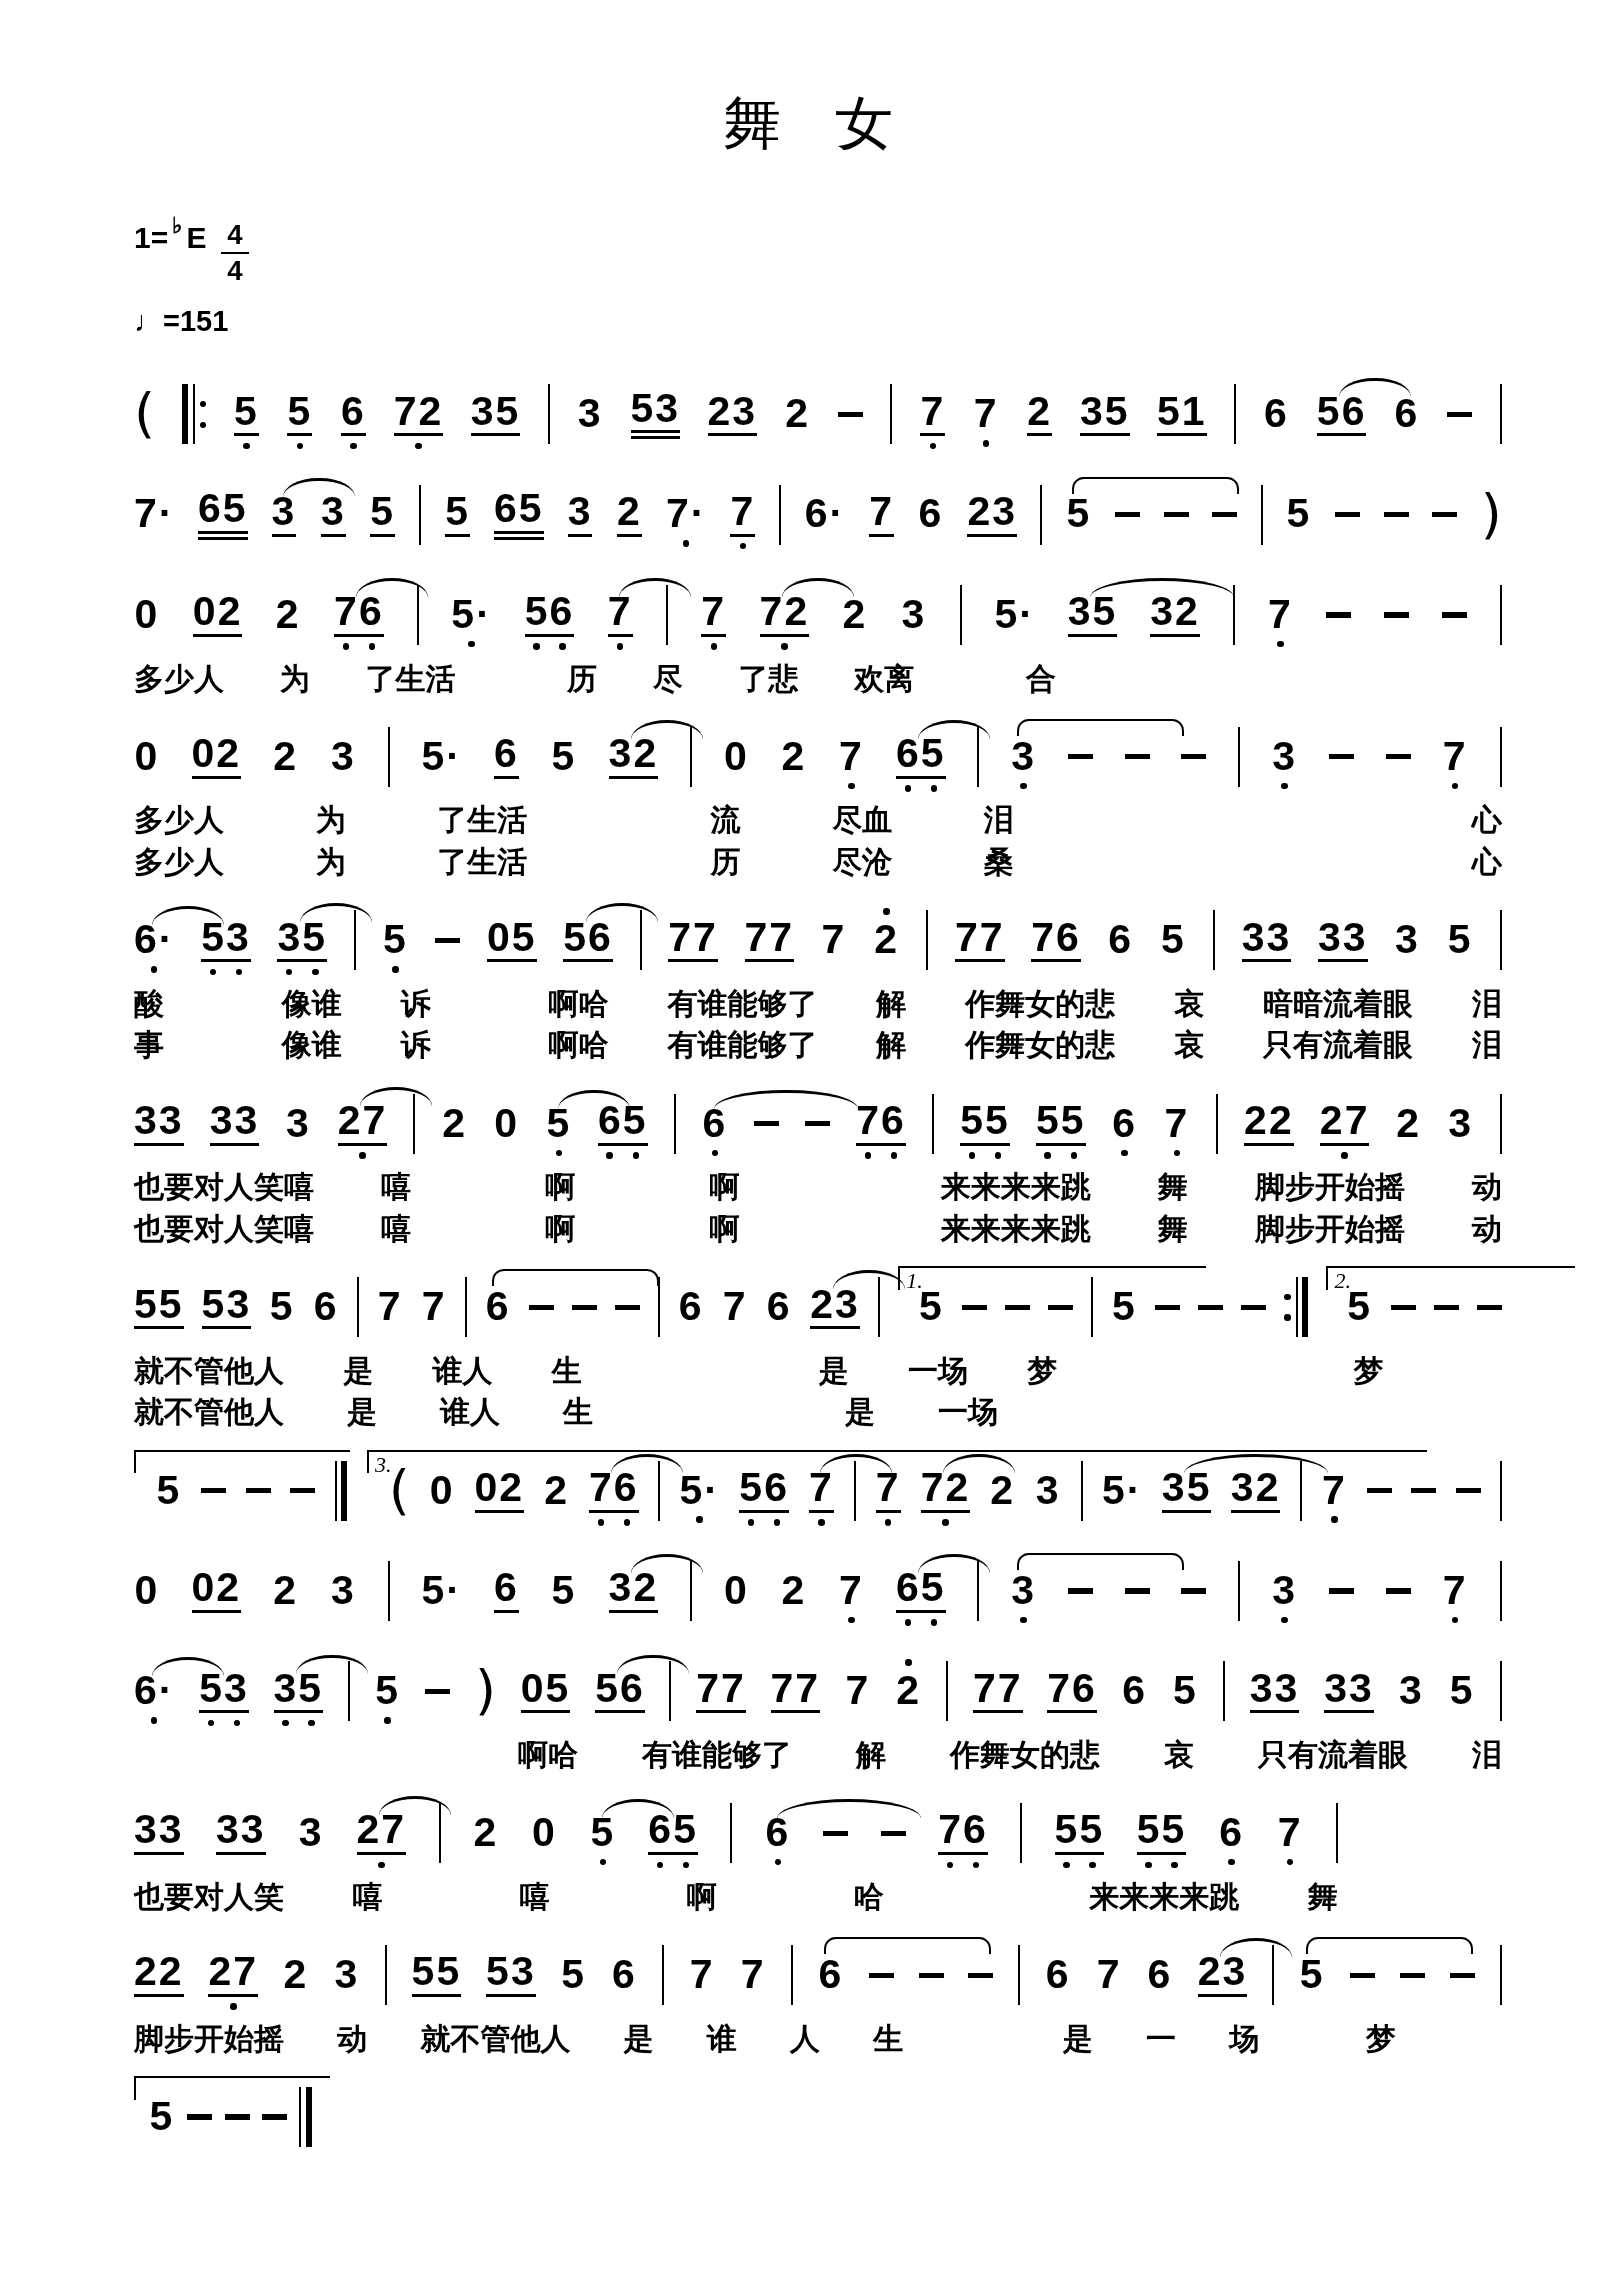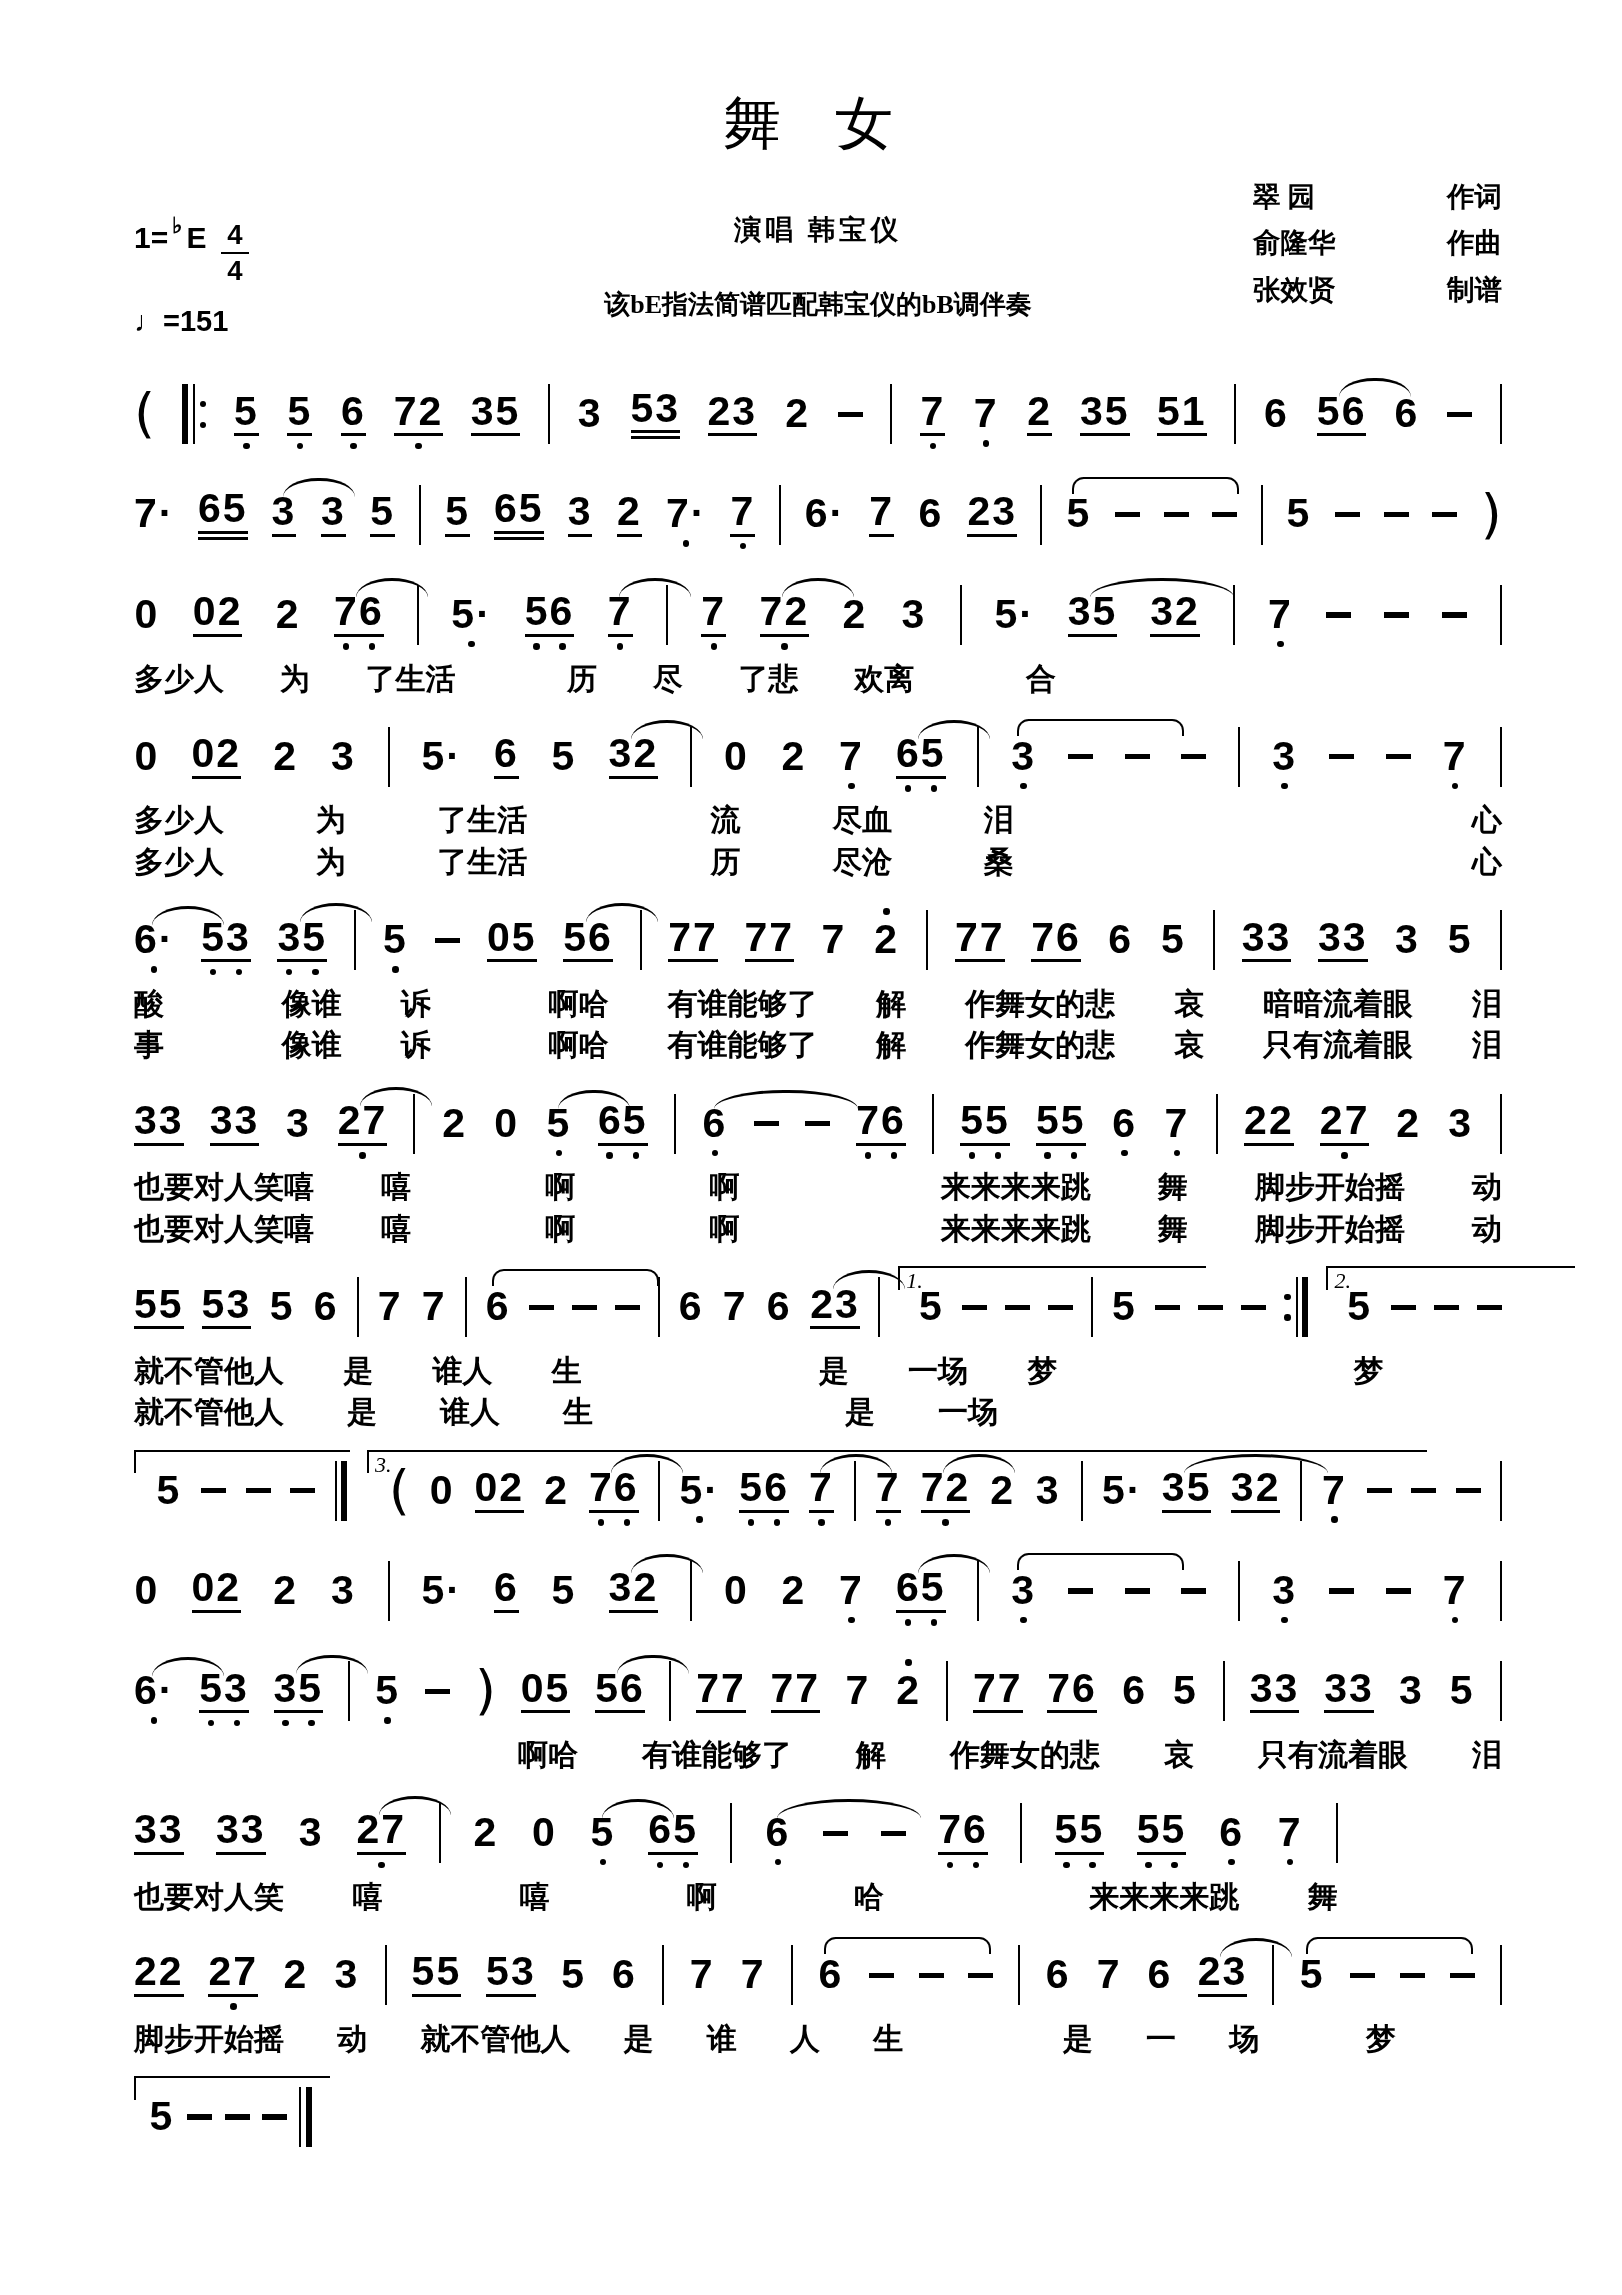--- a/index.html
+++ b/index.html
@@ -73,38 +73,20 @@
         <span>1=</span>
           <span class="flatsym">♭</span>
           <span>E</span>
         <span class="meter">
           <span class="num">4</span>
           <span class="den">4</span>
         </span>
       </div>
       <div class="tempoline">♩=151</div>
     </div>
-    <div class="centerblock">
-      <div class="performer">演唱 韩宝仪</div>
-      <div class="subtitle">该bE指法简谱匹配韩宝仪的bB调伴奏</div>
-    </div>
-    <div class="credits">
-      <div class="credrow">
-        <span>翠  园</span>
-        <span>作词</span>
-      </div>
-      <div class="credrow">
-        <span>俞隆华</span>
-        <span>作曲</span>
-      </div>
-      <div class="credrow">
-        <span>张效贤</span>
-        <span>制谱</span>
-      </div>
-    </div>
   </div>
 
   <div class="score" id="score">
       <div class="system">
         <div class="noterow">
           <div class="paren">(</div>
           <div class="dbar">
             <div class="thickbar"></div>
             <div class="thinbar"></div>
             <div class="rdots">

